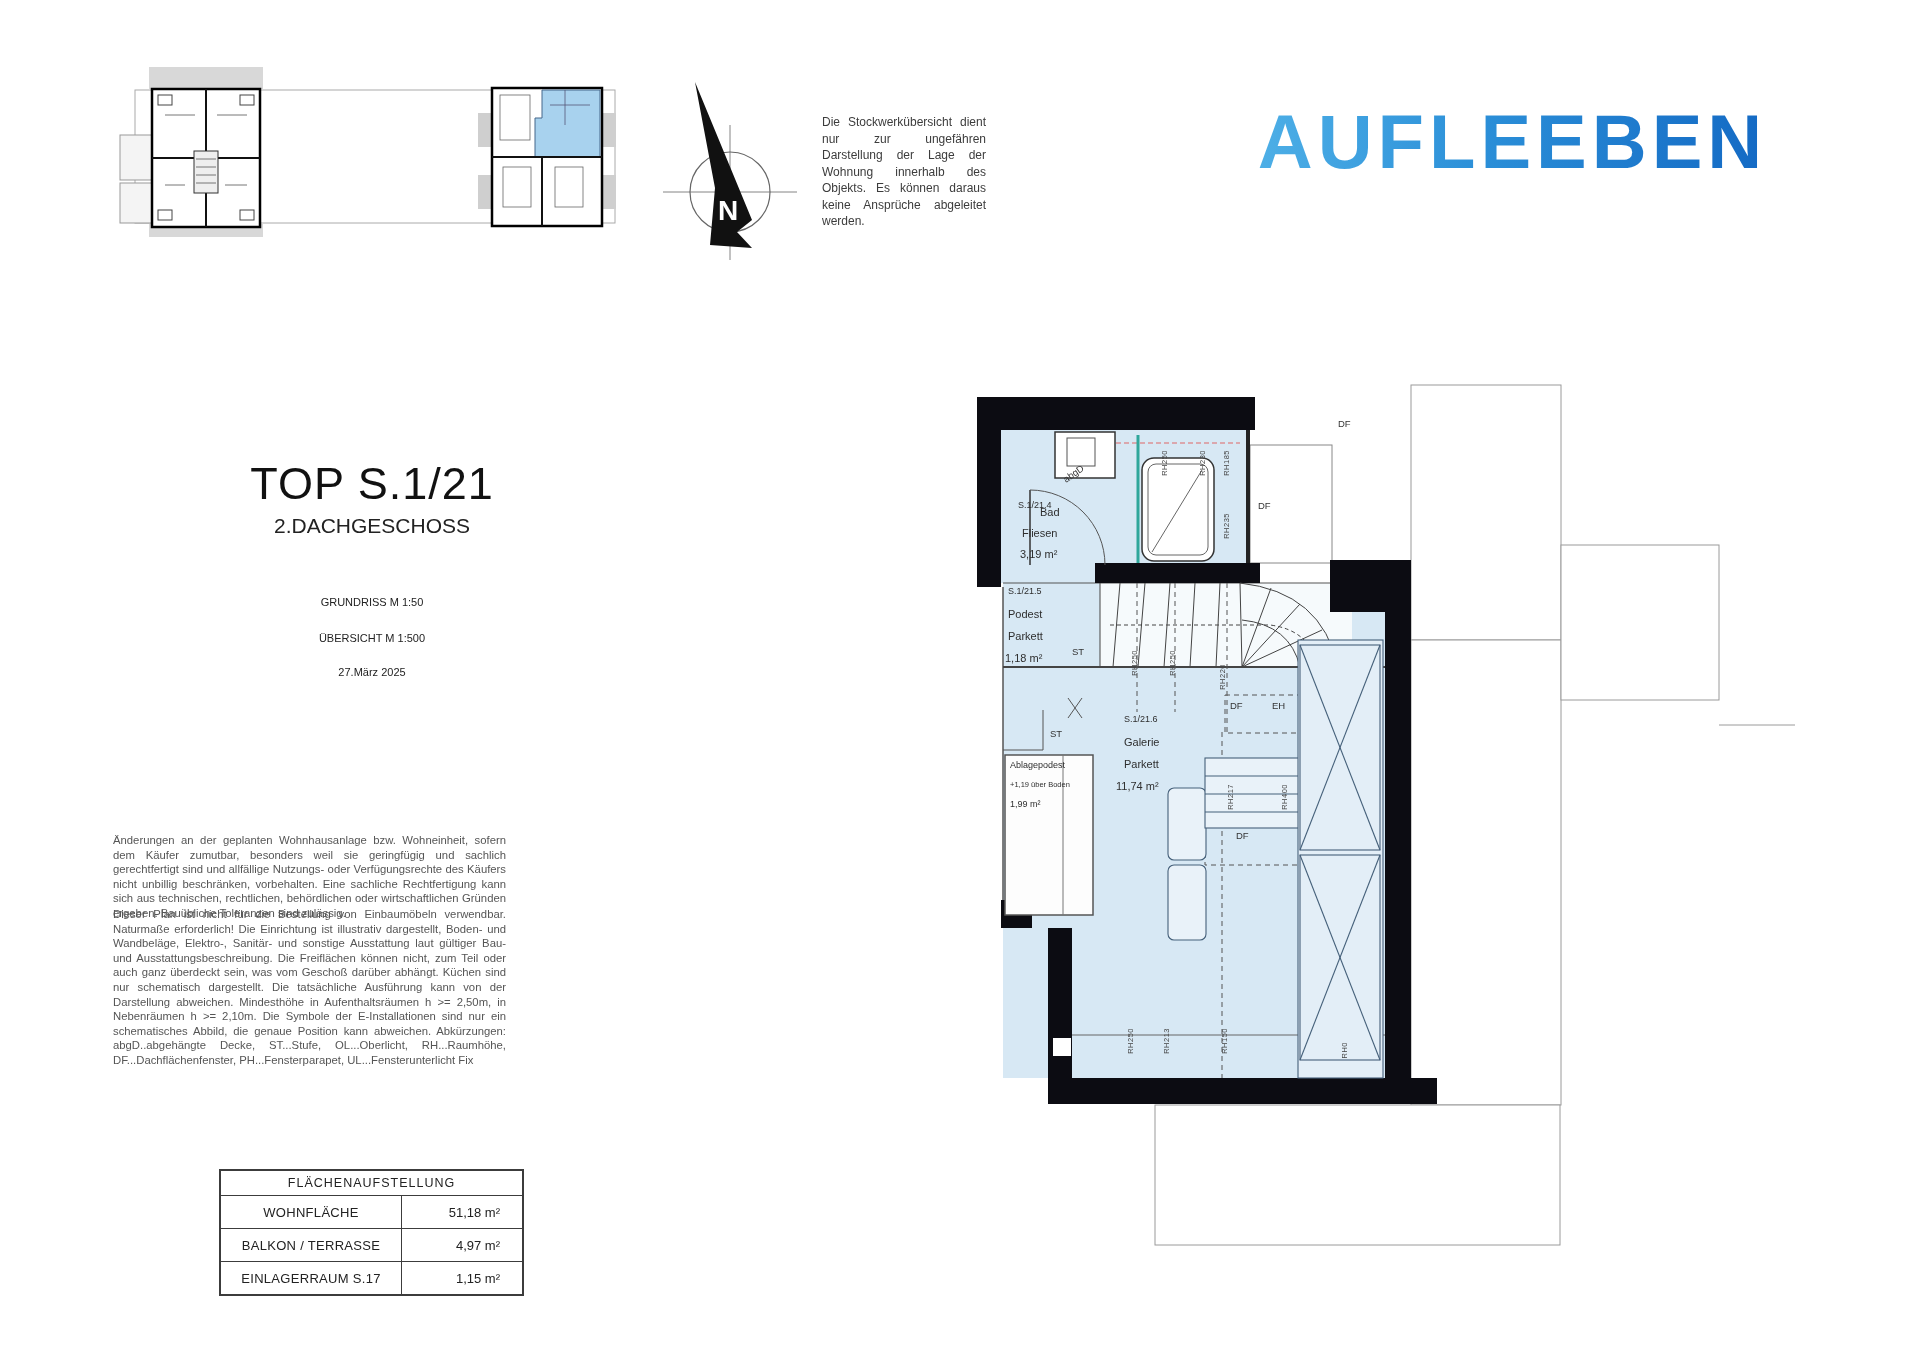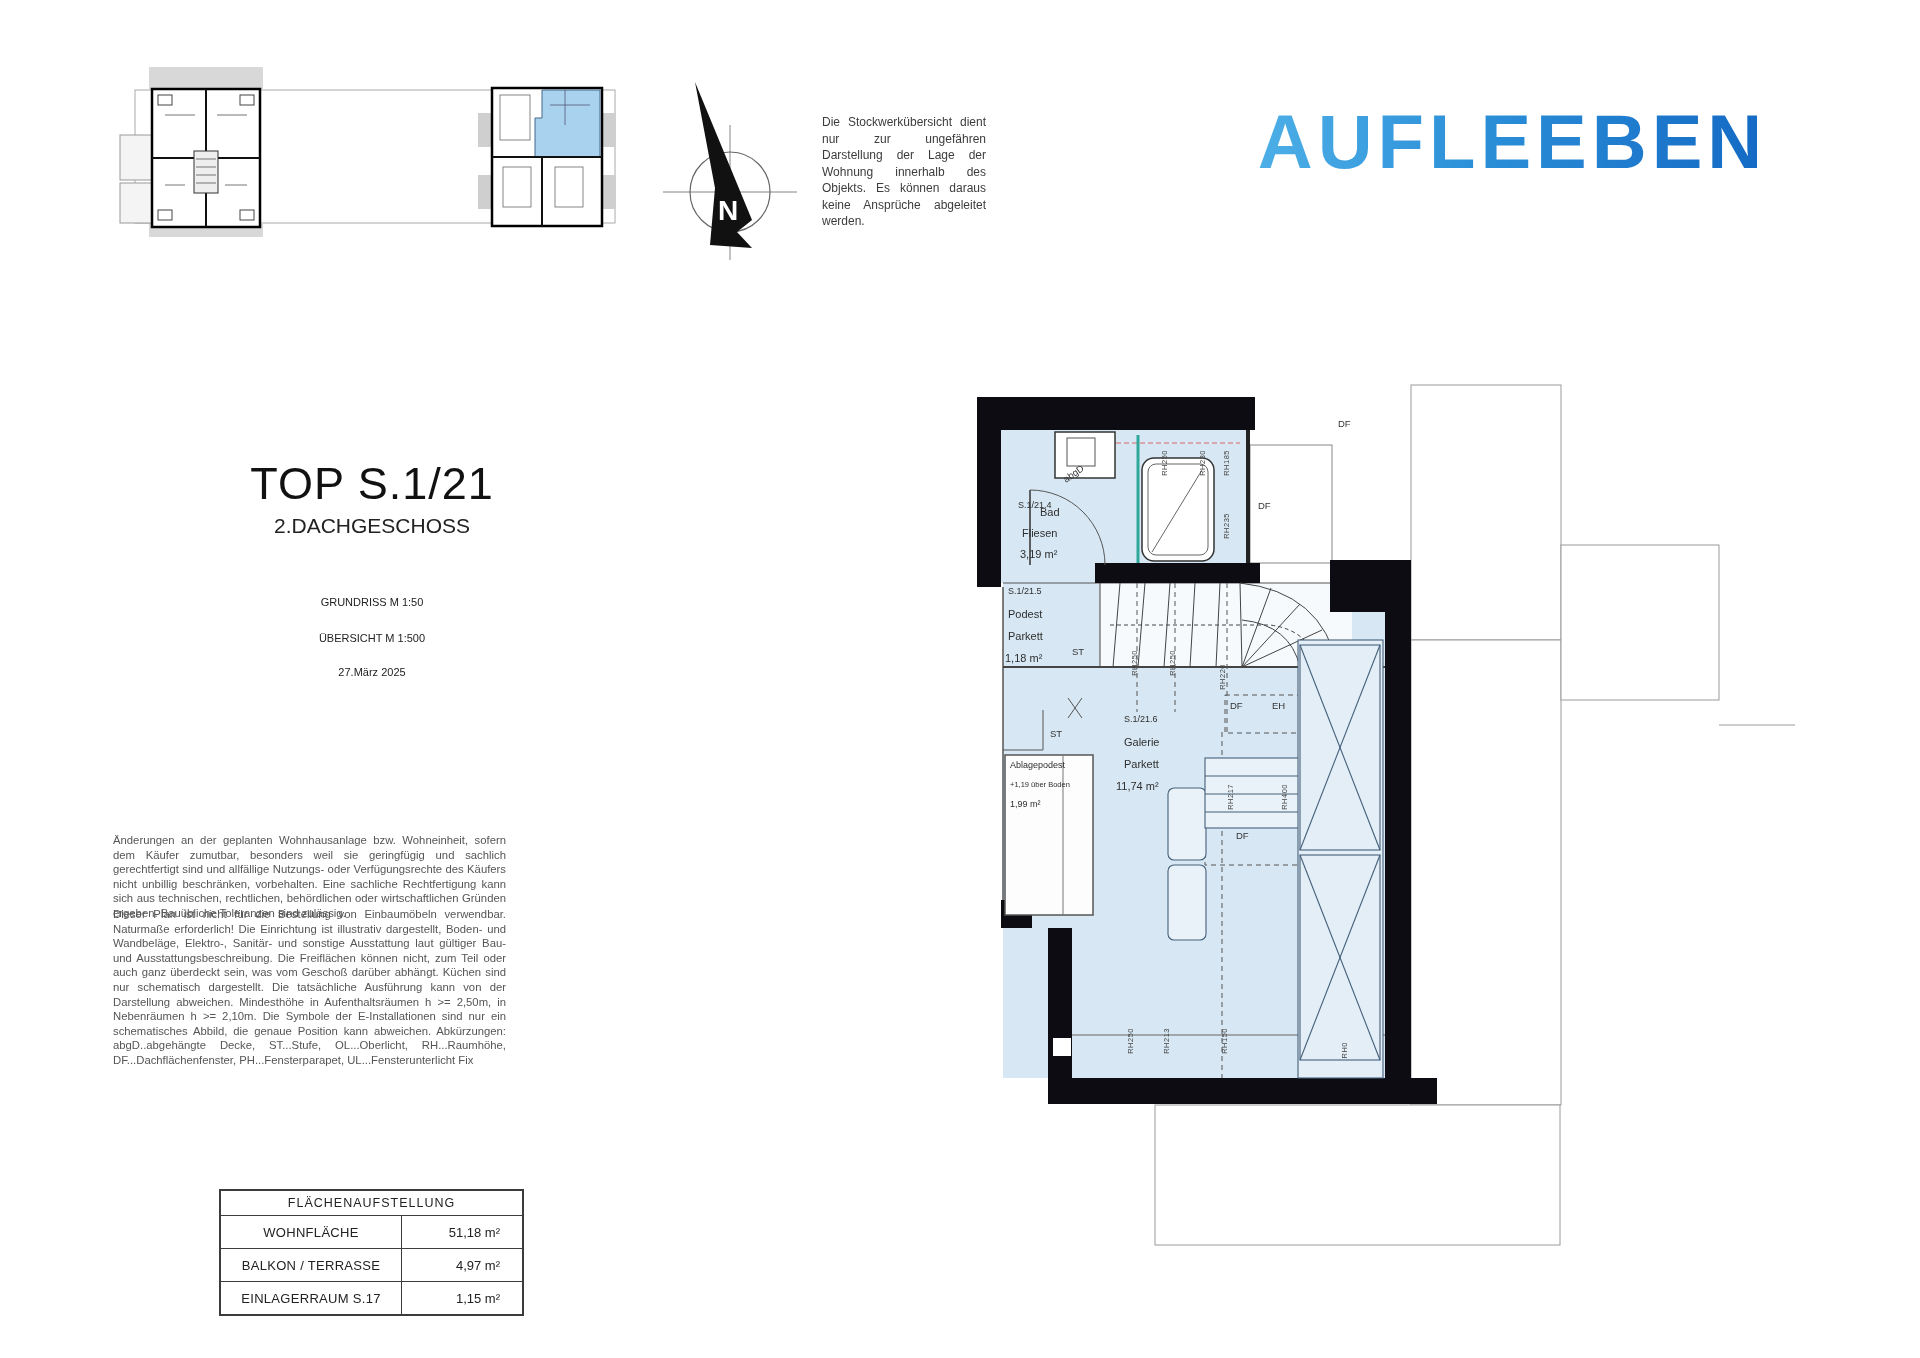--- a/index.html
+++ b/index.html
@@ -15,21 +15,21 @@
   
   .ctr{left:192px;width:360px;text-align:center;}
   #unit-title{top:458px;font-size:45px;letter-spacing:1px;color:#111;}
   #floor-sub{top:514px;font-size:21px;color:#222;}
   .scaleline{font-size:11px;color:#222;}
   #scale1{top:596px;} #scale2{top:632px;} #scale3{top:666px;}
   #sales-heading{left:118px;top:768px;font-size:34px;letter-spacing:1.5px;color:#161616;}
   .legal{left:113px;width:393px;font-size:11.3px;line-height:14.6px;text-align:justify;color:#555;}
   #legal1{top:833px;} #legal2{top:907px;}
   
-  #area-table{left:219px;top:1169px;width:301px;border:2px solid #3c3c3c;font-size:13px;color:#222;margin-top:20px;}
+  #area-table{left:219px;top:1169px;width:301px;border:2px solid #3c3c3c;font-size:13px;color:#222;}
   #area-table .thead{height:24px;line-height:24px;text-align:center;letter-spacing:1px;
                      border-bottom:1.5px solid #3c3c3c;font-size:12.5px;}
   #area-table .trow{display:flex;height:32px;border-bottom:1.5px solid #3c3c3c;}
   #area-table .trow:last-child{border-bottom:none;text-align:center;}
   #area-table .tl{width:180px;border-right:1.5px solid #3c3c3c;display:flex;
                   align-items:center;justify-content:center;letter-spacing:.3px;}
   #area-table .tv{flex:1;display:flex;align-items:center;justify-content:flex-end;padding-right:22px;}
   
   .pl{position:absolute;font-size:11px;color:#2e2e2e;white-space:nowrap;}
   .pl.small{font-size:9px;} .pl.tiny{font-size:7.5px;}

